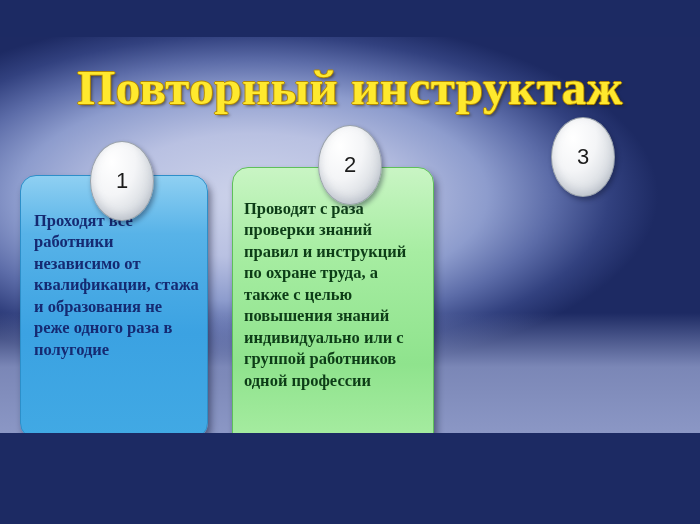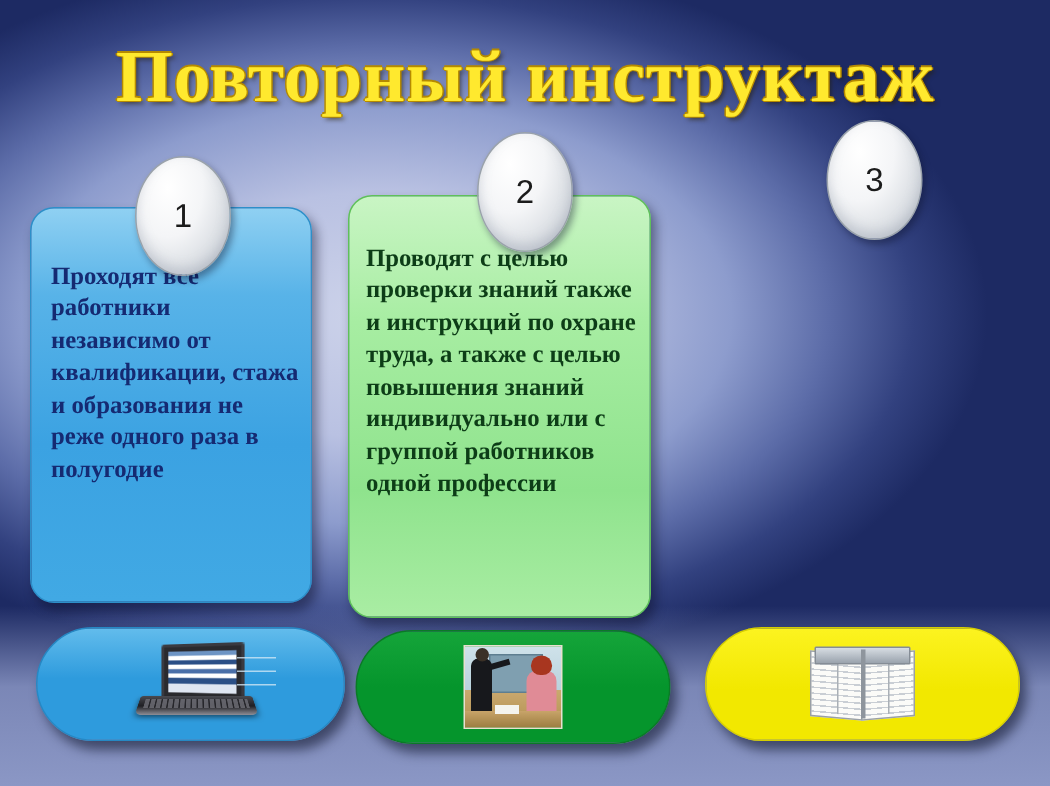--- a/index.html
+++ b/index.html
@@ -2,24 +2,25 @@
 <html><head>
 <meta charset="utf-8">
 <style>
   html,body{margin:0;padding:0;}
   body{
     width:700px;height:524px;overflow:hidden;
     font-family:"Liberation Serif", serif;
     background:#1c2a63;
   }
   #slide{
-    position:relative;width:700px;height:524px;overflow:hidden;
+    position:relative;width:700px;height:396px;overflow:hidden;
     background:
       radial-gradient(ellipse 58% 46% at 36% 40%, #cdd3ea 0%, #b9c1e2 34%, #8d9ccd 58%, #5c6ca8 74%, #32417f 88%, #1d2a63 100%),
       linear-gradient(135deg,#1c2a63 0%,#26357a 50%,#16235a 100%);
+    margin-top: 37px;
   }
   
   #slide:after{
     content:"";position:absolute;left:0;right:0;bottom:0;height:120px;
     background:linear-gradient(180deg, rgba(140,152,198,0) 0%, rgba(139,151,197,.85) 45%, #8b97c5 100%);
     pointer-events:none;z-index:0;
   }
 
   .title{
     position:absolute;left:0;right:0;top:22px;text-align:center;z-index:6;
@@ -167,21 +168,21 @@
           <i></i>
         </div>
       <div class="beam"></div>
       <div class="base">
           <div class="keys"></div>
         </div>
     </div>
   </div>
 
   <div class="card" id="card2">
-    <div class="txt">Проводят с целью проверки знаний также и инструкций по охране труда, а также с целью повышения знаний индивидуально или с группой работников одной профессии</div>
+    <div class="txt">Проводят с раза проверки знаний правил и инструкций по охране труда, а также с целью повышения знаний индивидуально или с группой работников одной профессии</div>
   </div>
   <div class="badge" id="badge2">2</div>
   <div class="panel" id="panel2">
     <div class="photo">
       <div class="board"></div>
       <div class="man"></div>
       <div class="arm"></div>
       <div class="woman"></div>
       <div class="desk"></div>
       <div class="paper"></div>

